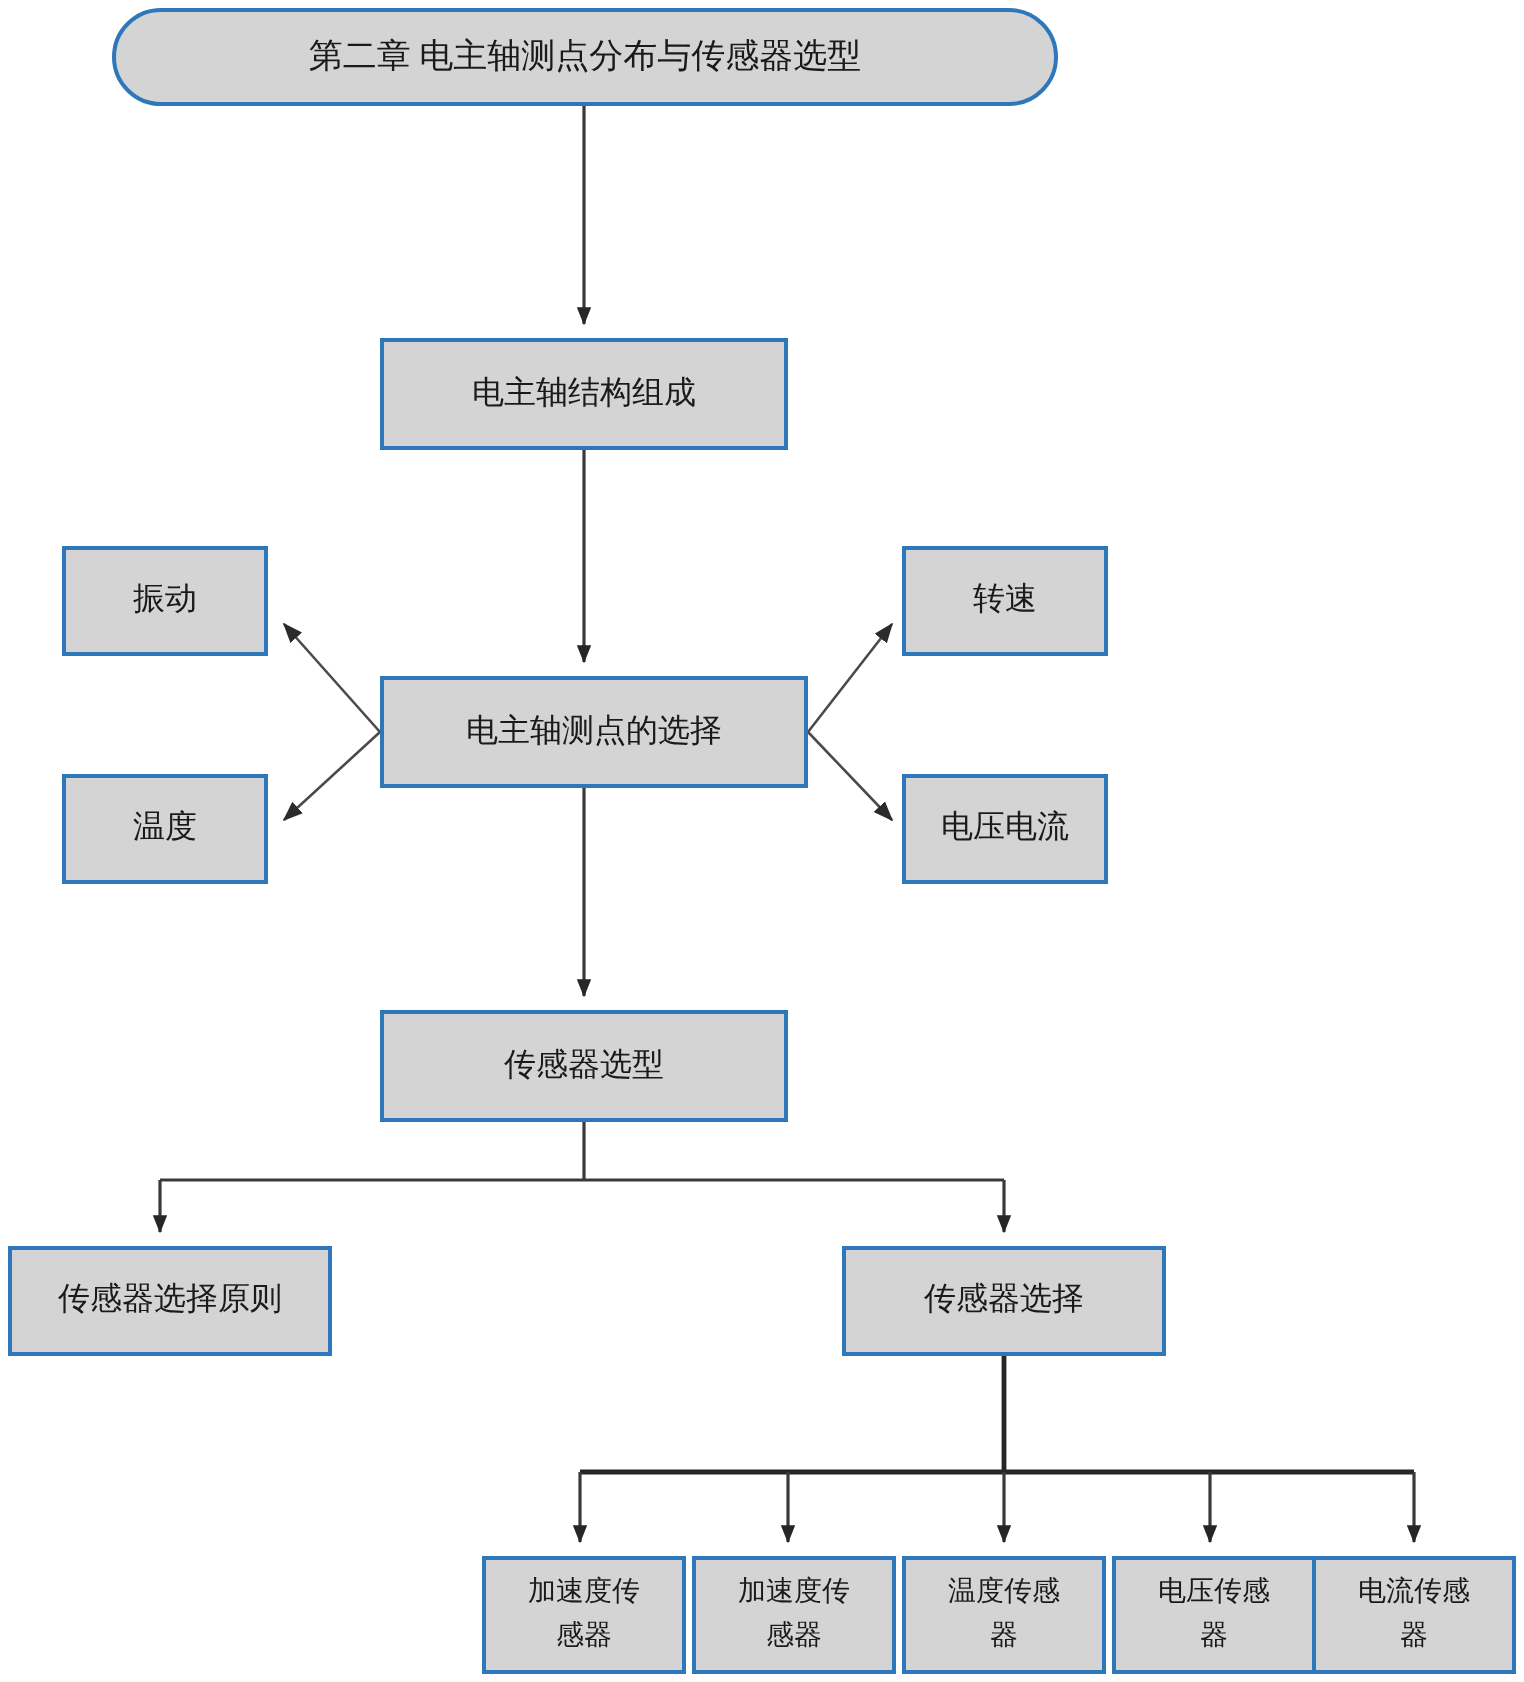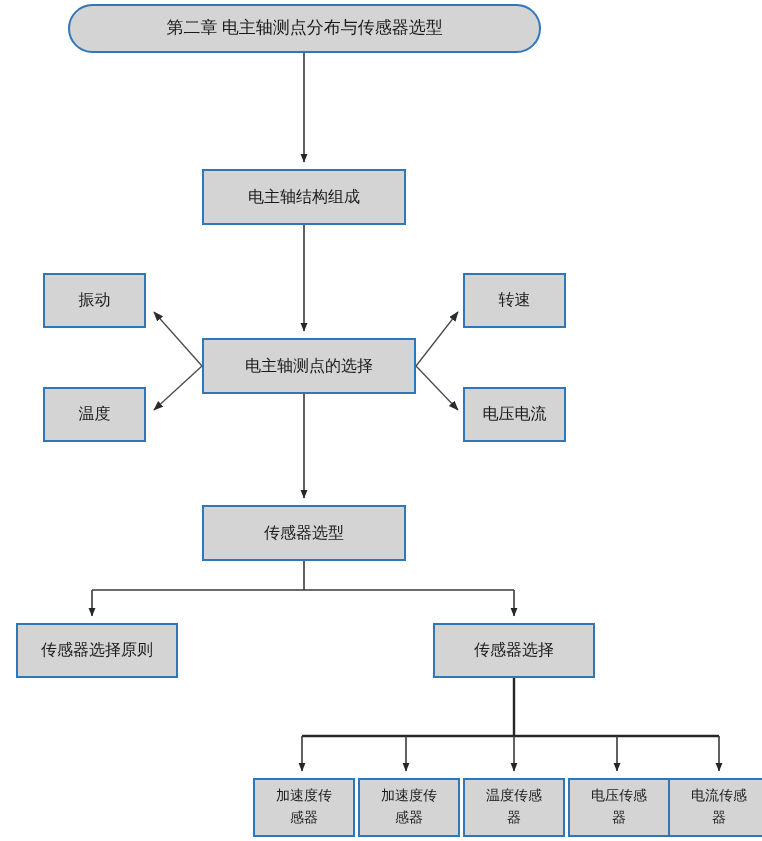--- a/index.html
+++ b/index.html
@@ -10,21 +10,20 @@
   body {
     width: 762px;
     height: 841px;
     font-family: "Liberation Serif", "DejaVu Serif", serif;
     overflow: hidden;
   }
   #flowchart-root {
     position: relative;
     width: 635px;
     height: 841px;
-    margin-left: 12px;
   }
   svg.chart-canvas {
     position: absolute;
     top: 0;
     left: 0;
     width: 762px;
     height: 841px;
   }
   .node-rect {
     fill: #d4d4d4;

